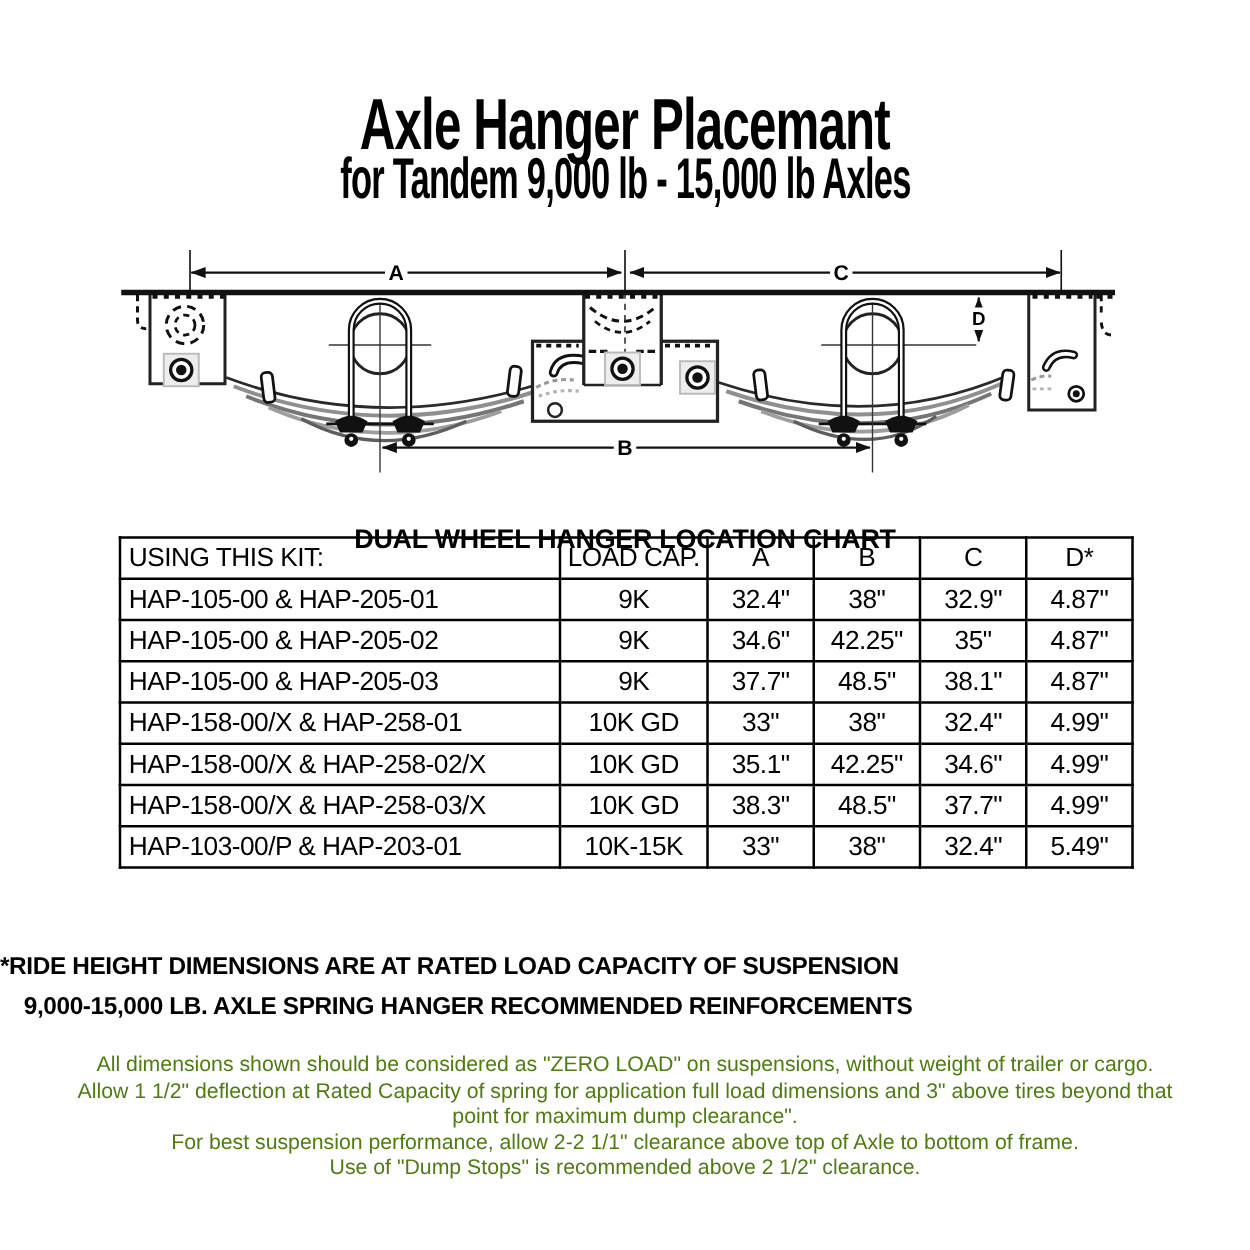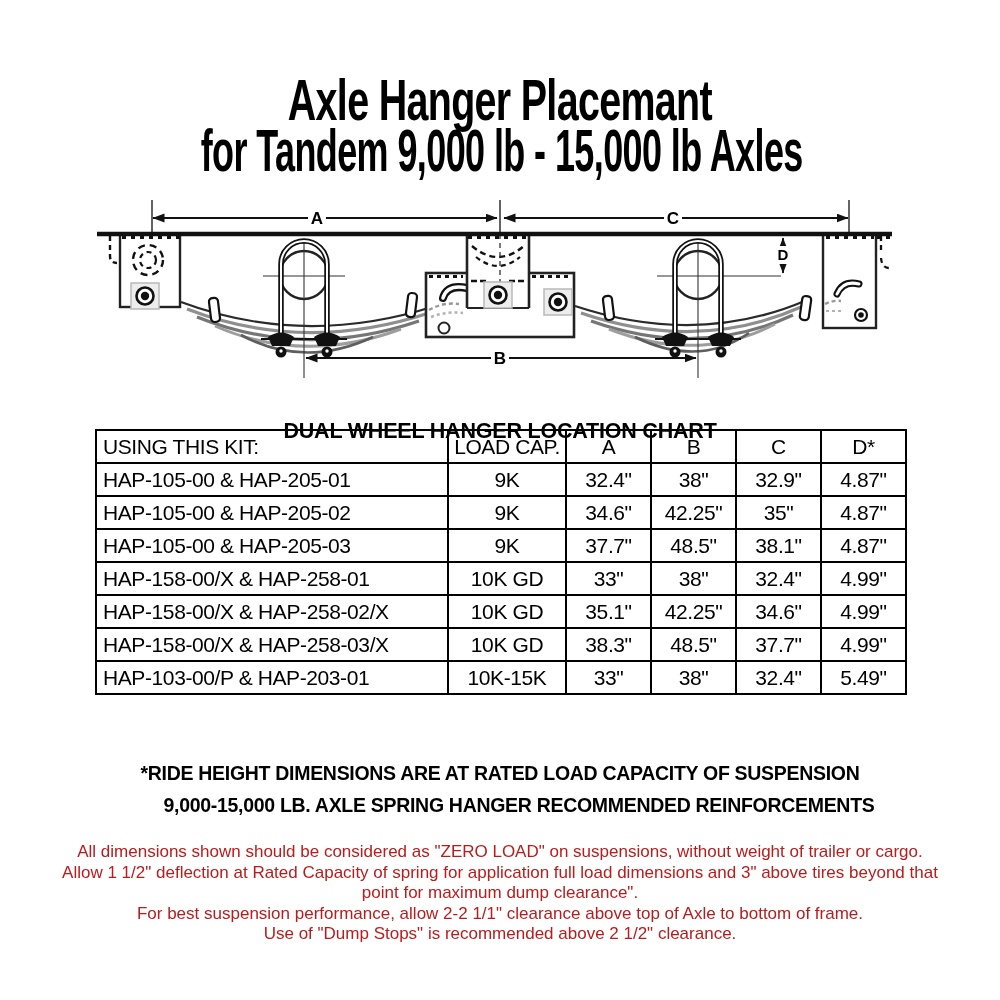--- a/index.html
+++ b/index.html
@@ -1,32 +1,32 @@
 <!DOCTYPE html>
 <html><head>
 <meta charset="utf-8">
 <style>
   html,body{margin:0;padding:0;background:#fff;}
   .pg{position:relative;width:1000px;height:1000px;background:#fff;overflow:hidden;
       font-family:"Liberation Sans",sans-serif;color:#000;}
   .ttl{position:absolute;top:56px;left:0;width:100%;text-align:center;font-weight:bold;font-size:58px;line-height:1.12;margin-top:12px;}
   .ttl span{display:inline-block;transform:scaleX(.68);transform-origin:50% 50%;letter-spacing:-1px;white-space:nowrap;}
-  .sub{position:absolute;top:117px;left:0;width:100%;text-align:center;font-weight:bold;font-size:60px;line-height:1.12;}
+  .sub{position:absolute;top:117px;left:0;width:100%;text-align:center;font-weight:bold;font-size:46px;line-height:1.12;}
   .sub span{display:inline-block;transform:scaleX(.60);transform-origin:50% 50%;letter-spacing:-1px;white-space:nowrap;}
   .dia{position:absolute;left:95px;top:190px;width:810px;height:210px;}
   .tblttl{position:absolute;top:419px;left:0;width:100%;text-align:center;font-weight:bold;font-size:21.5px;letter-spacing:-.2px;}
   table.loc{position:absolute;left:95px;top:429px;width:810px;border-collapse:collapse;table-layout:fixed;
       font-size:21px;letter-spacing:-.4px;border-radius:31px;}
   table.loc th,table.loc td{border:2px solid #000;height:31px;padding:0;text-align:center;font-weight:normal;
       white-space:nowrap;overflow:hidden;}
   table.loc th:first-child,table.loc td:first-child{text-align:left;padding-left:6px;}
-  .note{position:absolute;left:0;width:100%;text-align:center;font-weight:bold;font-size:19.5px;letter-spacing:-.3px;}
+  .note{position:absolute;left:0;width:100%;text-align:left;font-weight:bold;font-size:19.5px;letter-spacing:-.3px;}
   .n1{top:762px;}
   .n2{top:794px;margin-left:19px;}
-  .fine{position:absolute;top:842px;left:0;width:100%;text-align:center;color:#b91c1c;font-size:17px;line-height:20.5px;}
+  .fine{position:absolute;top:842px;left:0;width:100%;text-align:center;color:#4d7c0f;font-size:17px;line-height:20.5px;}
   svg text{font-family:"Liberation Sans","DejaVu Sans",sans-serif;font-weight:bold;fill:#000;}
 </style>
 </head>
 <body>
 
 <div class="pg">
 
   <div class="ttl"><span>Axle Hanger Placemant</span></div>
   <div class="sub"><span>for Tandem 9,000 lb - 15,000 lb Axles</span></div>
 

